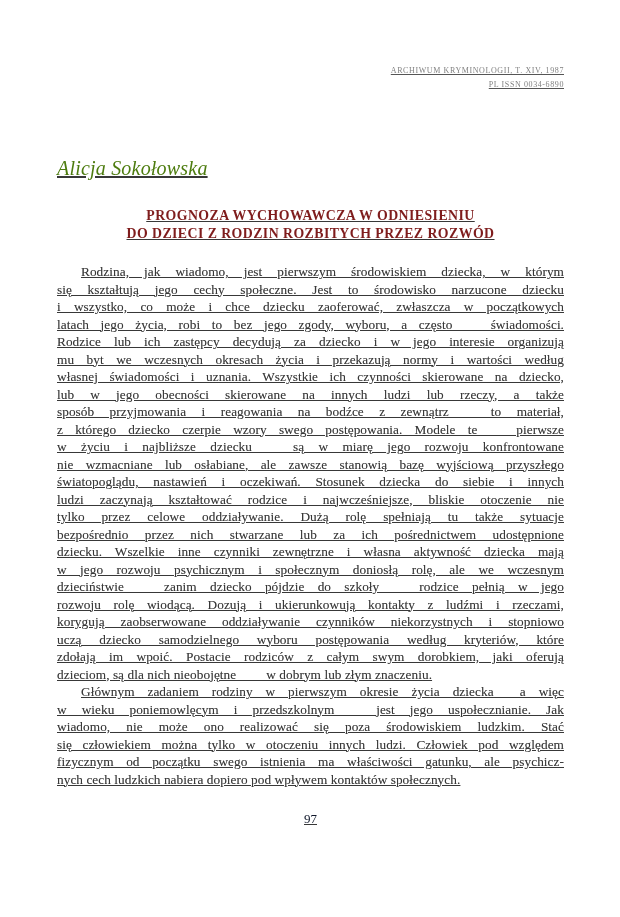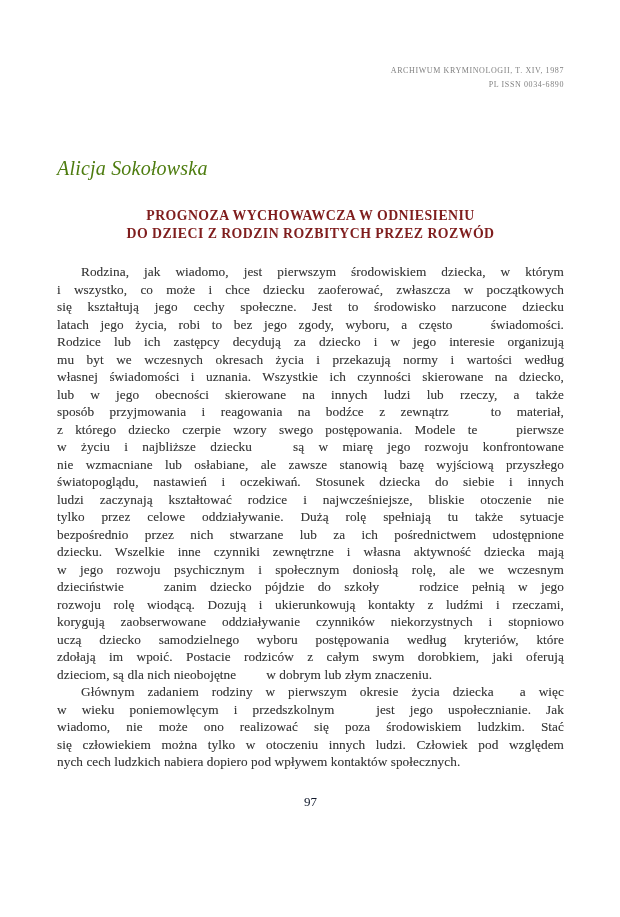--- a/index.html
+++ b/index.html
@@ -10,20 +10,21 @@
   .page {
     position: relative;
     width: 620px;
     height: 917px;
     background: #ffffff;
     box-sizing: border-box;
     padding: 64px 56px 0 57px;
     font-family: "Liberation Serif", "DejaVu Serif", serif;
     color: #383838;
     overflow: hidden;
+    text-decoration: underline;
   }
   .running-head {
     text-align: right;
     font-size: 8px;
     line-height: 14px;
     letter-spacing: 0.6px;
     color: #6a6a6a;
     opacity: 0.85;
     padding-right: 0px;
   }
@@ -82,22 +83,22 @@
 
   <div class="article-title">
     <div>PROGNOZA WYCHOWAWCZA W ODNIESIENIU</div>
     <div>DO DZIECI Z RODZIN ROZBITYCH PRZEZ ROZWÓD</div>
   </div>
 
   <div class="body-text">
 
     <div>
       <div class="line indent">Rodzina, jak wiadomo, jest pierwszym środowiskiem dziecka, w którym</div>
+      <div class="line">się kształtują jego cechy społeczne. Jest to środowisko narzucone dziecku</div>
       <div class="line">i wszystko, co może i chce dziecku zaoferować, zwłaszcza w początkowych</div>
-      <div class="line">się kształtują jego cechy społeczne. Jest to środowisko narzucone dziecku</div>
       <div class="line">latach jego życia, robi to bez jego zgody, wyboru, a często   świadomości.</div>
       <div class="line">Rodzice lub ich zastępcy decydują za dziecko i w jego interesie organizują</div>
       <div class="line">mu byt we wczesnych okresach życia i przekazują normy i wartości według</div>
       <div class="line">własnej świadomości i uznania. Wszystkie ich czynności skierowane na dziecko,</div>
       <div class="line">lub w jego obecności skierowane na innych ludzi lub rzeczy, a także</div>
       <div class="line">sposób przyjmowania i reagowania na bodźce z zewnątrz   to materiał,</div>
       <div class="line">z którego dziecko czerpie wzory swego postępowania. Modele te   pierwsze</div>
       <div class="line">w życiu i najbliższe dziecku   są w miarę jego rozwoju konfrontowane</div>
       <div class="line">nie wzmacniane lub osłabiane, ale zawsze stanowią bazę wyjściową przyszłego</div>
       <div class="line">światopoglądu, nastawień i oczekiwań. Stosunek dziecka do siebie i innych</div>
@@ -112,20 +113,21 @@
       <div class="line">uczą dziecko samodzielnego wyboru postępowania według kryteriów, które</div>
       <div class="line">zdołają im wpoić. Postacie rodziców z całym swym dorobkiem, jaki oferują</div>
       <div class="line last">dzieciom, są dla nich nieobojętne   w dobrym lub złym znaczeniu.</div>
     </div>
 
     <div>
       <div class="line indent">Głównym zadaniem rodziny w pierwszym okresie życia dziecka  a więc</div>
       <div class="line">w wieku poniemowlęcym i przedszkolnym   jest jego uspołecznianie. Jak</div>
       <div class="line">wiadomo, nie może ono realizować się poza środowiskiem ludzkim. Stać</div>
       <div class="line">się człowiekiem można tylko w otoczeniu innych ludzi. Człowiek pod względem</div>
+      <div class="line">fizycznym od początku swego istnienia ma właściwości gatunku, ale psychicz-</div>
       <div class="line last">nych cech ludzkich nabiera dopiero pod wpływem kontaktów społecznych.</div>
     </div>
 
   </div>
 
   <div class="page-number">97</div>
 
 </div>
 
 </body></html>

